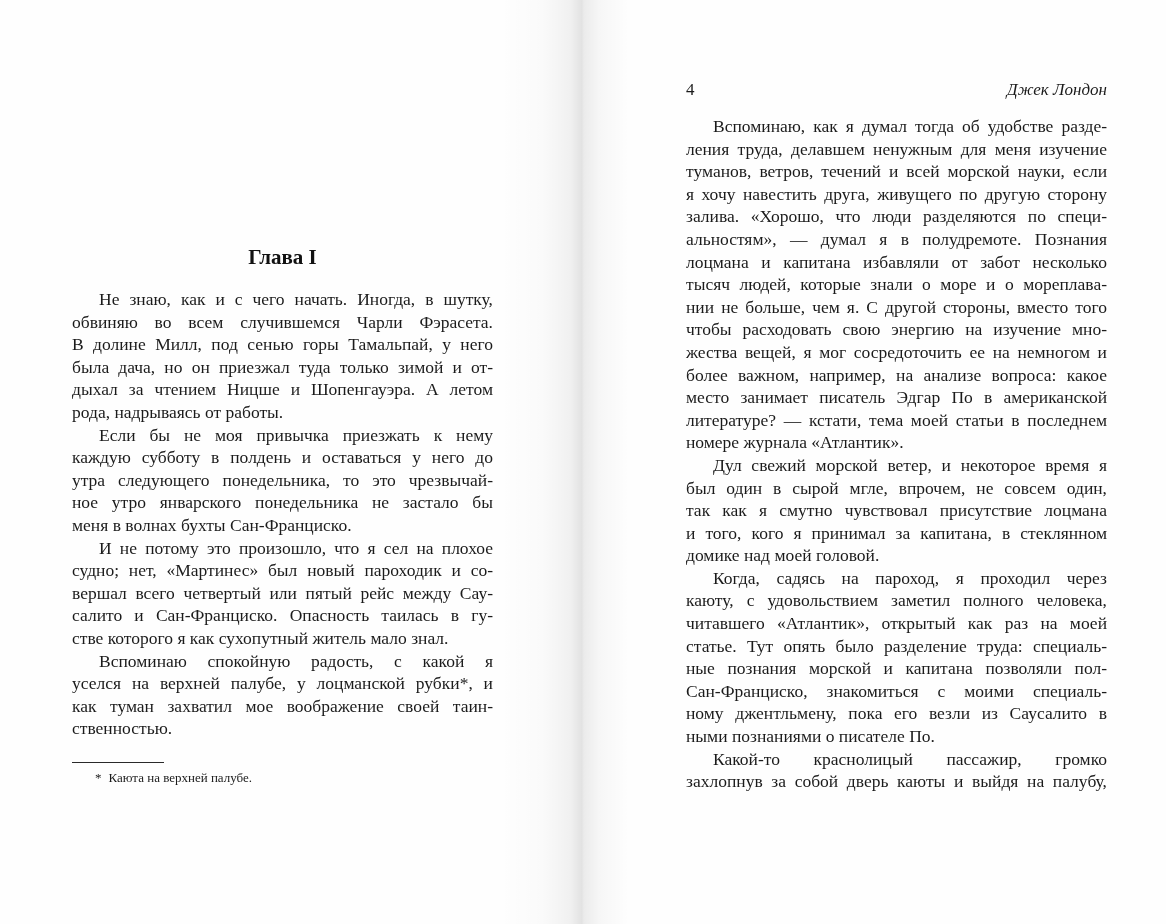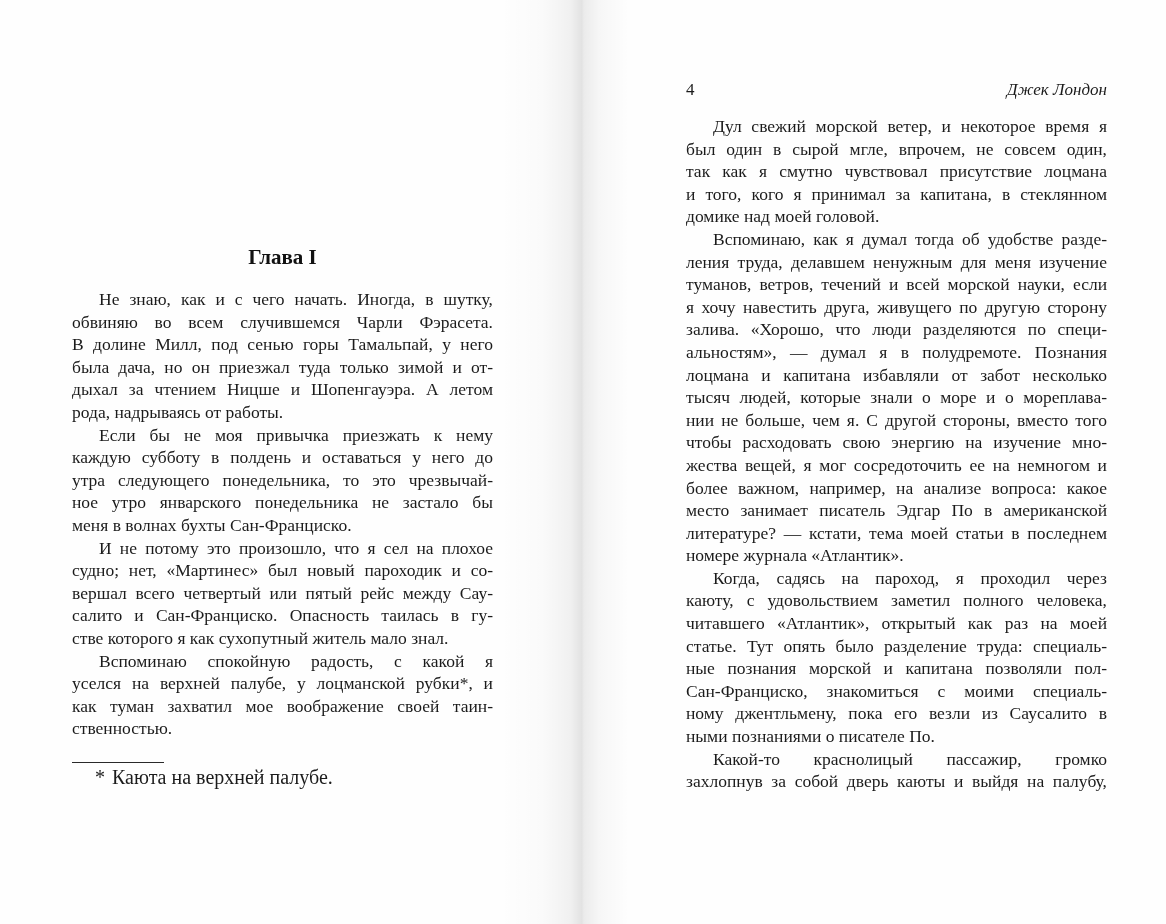--- a/index.html
+++ b/index.html
@@ -80,21 +80,21 @@
   .line.first { text-indent: 27px; }
 
   .footnote { margin-top: 22px; }
   .footnote-rule {
     width: 92px;
     height: 0;
     border-top: 1.6px solid #2a2a2a;
   }
   .footnote-line {
     margin-top: 5px;
-    font-size: 20px;
+    font-size: 13px;
     line-height: 19px;
   }
   .footnote-marker { margin-left: 23px; }
   .footnote-text   { margin-left: 7px; }
 </style>
 </head>
 <body>
 
 <div class="spread">
 
@@ -143,42 +143,42 @@
   </div>
 
   <div class="page page-right">
     <div class="page-header">
       <span class="page-number">4</span>
       <span class="running-header">Джек Лондон</span>
     </div>
 
     <div class="body-right">
         <div class="para">
-          <div class="line first">Дул свежий морской ветер, и некоторое время я</div>
-          <div class="line">был один в сырой мгле, впрочем, не совсем один,</div>
-          <div class="line">так как я смутно чувствовал присутствие лоцмана</div>
-          <div class="line">и того, кого я принимал за капитана, в стеклянном</div>
-          <div class="line last">домике над моей головой.</div>
-        </div>
-        <div class="para">
           <div class="line first">Вспоминаю, как я думал тогда об удобстве разде-</div>
           <div class="line">ления труда, делавшем ненужным для меня изучение</div>
           <div class="line">туманов, ветров, течений и всей морской науки, если</div>
           <div class="line">я хочу навестить друга, живущего по другую сторону</div>
           <div class="line">залива. «Хорошо, что люди разделяются по специ-</div>
           <div class="line">альностям», — думал я в полудремоте. Познания</div>
           <div class="line">лоцмана и капитана избавляли от забот несколько</div>
           <div class="line">тысяч людей, которые знали о море и о мореплава-</div>
           <div class="line">нии не больше, чем я. С другой стороны, вместо того</div>
           <div class="line">чтобы расходовать свою энергию на изучение мно-</div>
           <div class="line">жества вещей, я мог сосредоточить ее на немногом и</div>
           <div class="line">более важном, например, на анализе вопроса: какое</div>
           <div class="line">место занимает писатель Эдгар По в американской</div>
           <div class="line">литературе? — кстати, тема моей статьи в последнем</div>
           <div class="line last">номере журнала «Атлантик».</div>
+        </div>
+        <div class="para">
+          <div class="line first">Дул свежий морской ветер, и некоторое время я</div>
+          <div class="line">был один в сырой мгле, впрочем, не совсем один,</div>
+          <div class="line">так как я смутно чувствовал присутствие лоцмана</div>
+          <div class="line">и того, кого я принимал за капитана, в стеклянном</div>
+          <div class="line last">домике над моей головой.</div>
         </div>
         <div class="para">
           <div class="line first">Когда, садясь на пароход, я проходил через</div>
           <div class="line">каюту, с удовольствием заметил полного человека,</div>
           <div class="line">читавшего «Атлантик», открытый как раз на моей</div>
           <div class="line">статье. Тут опять было разделение труда: специаль-</div>
           <div class="line">ные познания морской и капитана позволяли пол-</div>
           <div class="line">Сан-Франциско, знакомиться с моими специаль-</div>
           <div class="line">ному джентльмену, пока его везли из Саусалито в</div>
           <div class="line last">ными познаниями о писателе По.</div>

